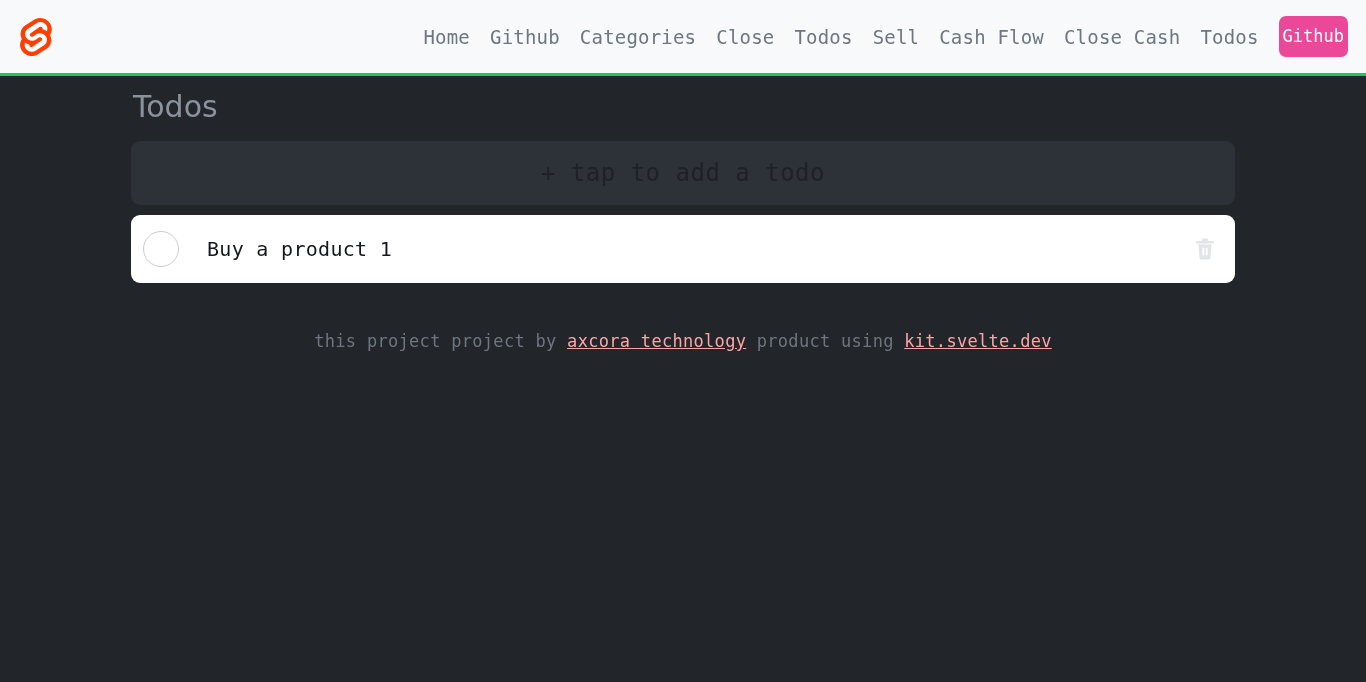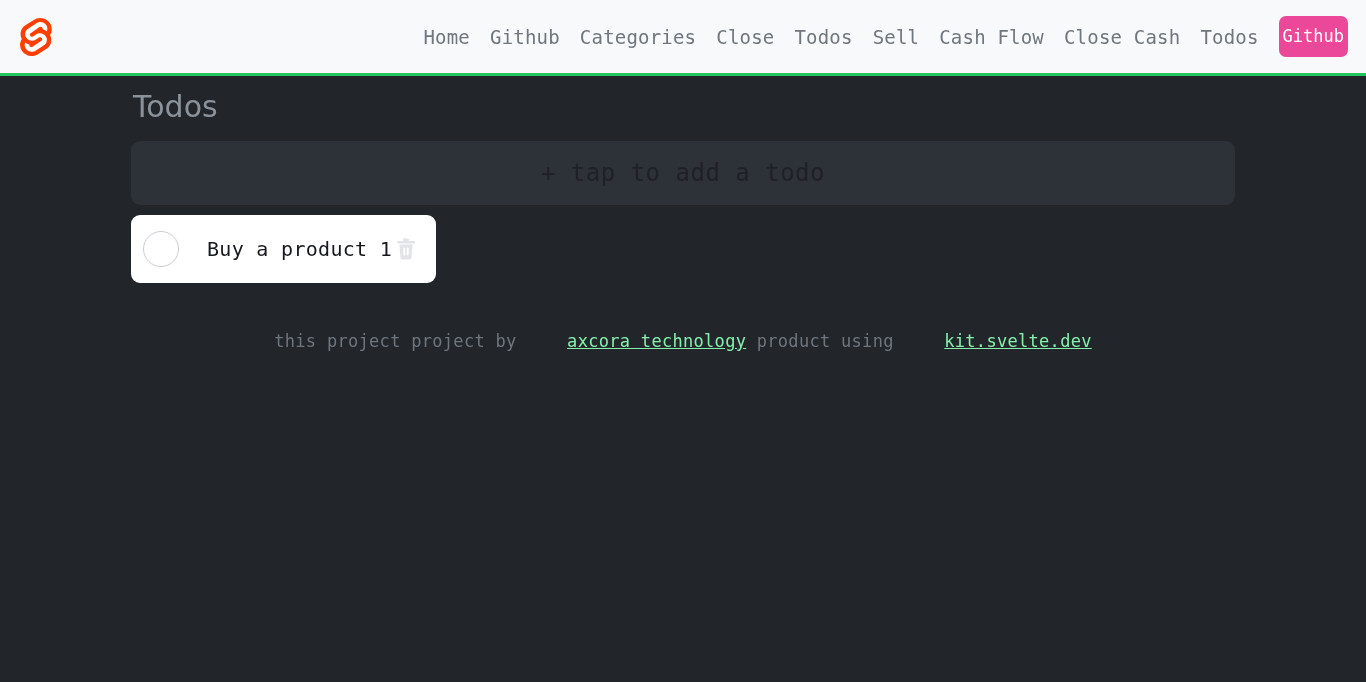--- a/index.html
+++ b/index.html
@@ -106,21 +106,21 @@
   }
   .add-todo-label {
     font-family: "DejaVu Sans Mono", monospace;
     font-size: 24px;
     color: #1e2127;
     letter-spacing: 0.5px;
     white-space: nowrap;
   }
 
   
-  .todo-list { display: flex; flex-direction: row; gap: 10px; }
+  .todo-list { display: flex; flex-direction: column; gap: 10px; }
 
   .todo-item {
     background: #ffffff;
     border-radius: 9px;
     height: 68px;
     display: flex;
     align-items: center;
     padding: 0 16px 0 12px;
   }
 
@@ -162,23 +162,22 @@
   
   .footer {
     text-align: center;
     margin-top: 48px;
     font-family: "DejaVu Sans Mono", monospace;
     font-size: 17px;
     color: #6d757e;
     letter-spacing: 0.3px;
   }
   .footer a {
-    color: #86efac;
-    cursor: pointer;
-    margin-left: 40px;
+    color: #fca5a5;
+    cursor: pointer;
   }
 </style>
 </head>
 <body>
 
 <div class="navbar">
 
   <a class="brand" href="#">
     <span>
       <svg width="34" height="38" viewBox="0 0 98 118" aria-hidden="true">

